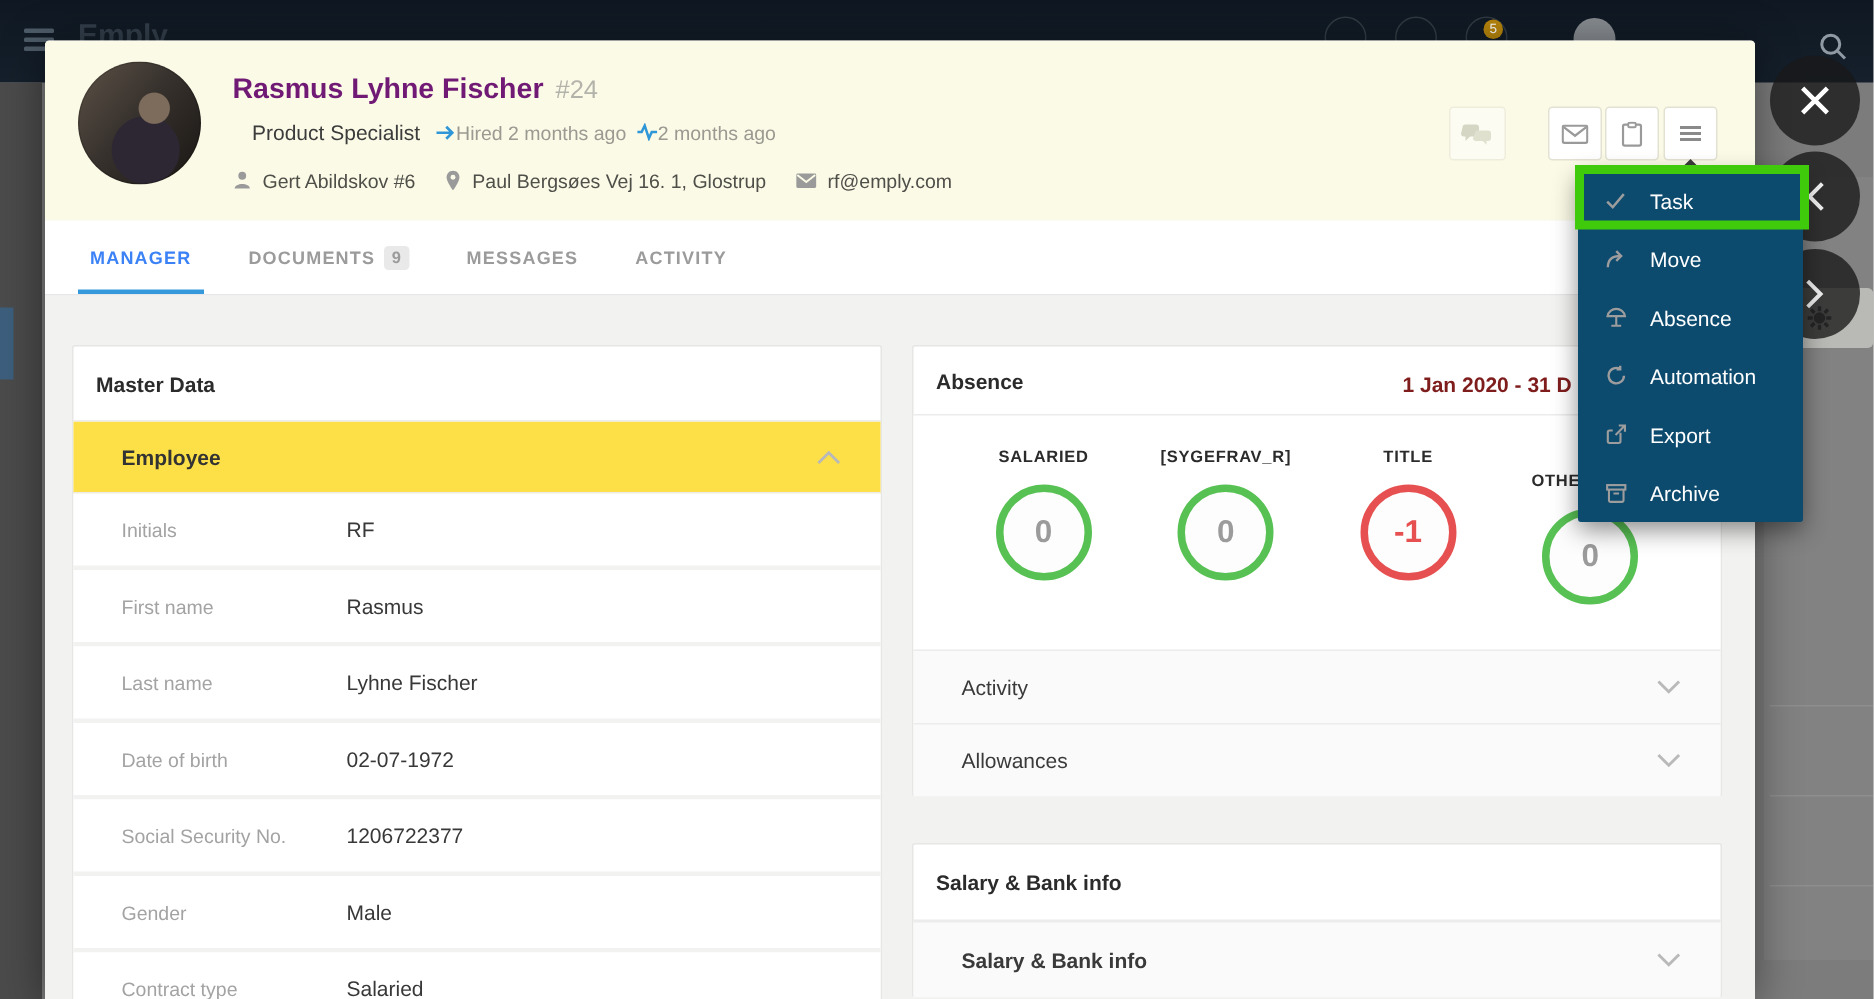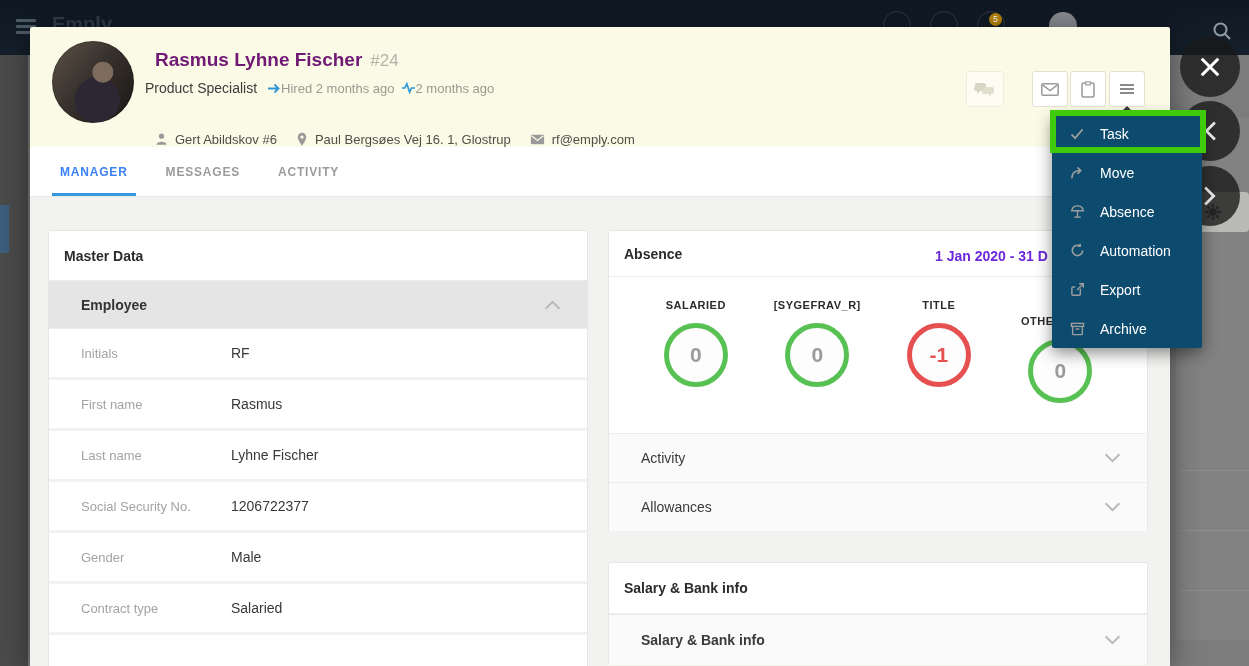--- a/index.html
+++ b/index.html
@@ -43,24 +43,24 @@
   .m-header { position:absolute; left:0; top:0; width:1140px; height:120px; background:#fbfae6; }
   .avatar { position:absolute; left:22px; top:14px; width:82px; height:82px; border-radius:50%;
             background:
               radial-gradient(circle at 62% 38%, #7d6c5b 0 14%, rgba(0,0,0,0) 15%),
               radial-gradient(circle at 55% 72%, #2c2732 0 30%, rgba(0,0,0,0) 31%),
               linear-gradient(130deg,#5d5347 0%, #38322e 45%, #191613 100%);
             box-shadow:inset 0 0 0 1px rgba(0,0,0,0.15); }
   .h-name-row { position:absolute; left:125px; top:22px; font-size:19px; }
   .h-name { font-weight:bold; color:#701a75; }
   .h-number { color:#b3b3ab; margin-left:8px; font-size:17px; }
-  .h-line2 { position:absolute; left:115px; top:52px; height:18px; display:flex; align-items:center; gap:0; }
+  .h-line2 { position:absolute; left:138px; top:52px; height:18px; display:flex; align-items:center; gap:0; }
   .h-title { font-size:14px; color:#3c3c3c; margin-right:10px; }
   .h-meta { font-size:13px; color:#9a9a92; }
-  .h-line3 { position:absolute; left:125px; top:84px; height:18px; display:flex; align-items:center; gap:7px;margin-top:19px; }
+  .h-line3 { position:absolute; left:125px; top:84px; height:18px; display:flex; align-items:center; gap:7px; }
   .h-contact { font-size:13px; color:#4f4f4a; margin-right:12px; }
   .icon { display:inline-flex; }
 
   .h-btn { position:absolute; top:44px; width:36px; height:36px; background:#fff; border:1px solid #e3e2d2;
            border-radius:3px; display:flex; align-items:center; justify-content:center; cursor:pointer; }
   .btn-chat { left:936px; width:38px; opacity:.5; }
   .btn-mail { left:1002px; }
   .btn-doc  { left:1040px; }
   .btn-menu { left:1079px; }
 
@@ -76,27 +76,27 @@
 
   
   .card { position:absolute; width:540px; background:#fff; border:1px solid #e6e6e4; border-radius:2px; }
   .card-left  { left:18px;  top:203px; height:520px; }
   .card-abs   { left:578px; top:203px; height:301px; }
   .card-sal   { left:578px; top:535px; height:103px; }
 
   .card-h { height:50px; display:flex; align-items:center; padding:0 15px;
             font-size:14px; font-weight:bold; color:#2b2b2b; border-bottom:1px solid #ececec; position:relative; }
   .group-row { height:48px; display:flex; align-items:center; justify-content:space-between; padding:0 26px 0 32px;
-               background:#e5e5e5; border-bottom:1px solid #ececec; font-size:14px; font-weight:bold; color:#333;
+               background:#fde047; border-bottom:1px solid #ececec; font-size:14px; font-weight:bold; color:#333;
                cursor:pointer; }
   .field-row { height:51px; display:flex; align-items:center; background:#fff; border-bottom:3px solid #f2f2f1; }
   .field-label { width:150px; margin-left:32px; font-size:13px; color:#a3a3a3; }
   .field-value { font-size:14px; color:#383838; }
 
-  .abs-link { position:absolute; left:326px; top:17px; font-size:14px; font-weight:bold; color:#6d28d9; cursor:pointer; }
+  .abs-link { position:absolute; left:326px; top:17px; font-size:14px; font-weight:bold; color:#7f1d1d; cursor:pointer; }
   .stats { height:156px; background:#fff; display:flex; padding:0 26px; }
   .stat { width:122px; display:flex; flex-direction:column; align-items:center; padding-top:22px; }
   .stat-label { font-size:11px; font-weight:bold; letter-spacing:0.5px; color:#2b2b2b; white-space:nowrap; }
   .stat-othe .stat-label { position:relative; left:-23px;margin-top:16px; }
   .stat-circle { margin-top:12px; width:64px; height:64px; border-radius:50%; background:#fdfdfd;
                  display:flex; align-items:center; justify-content:center; font-size:21px; font-weight:bold; }
   .stat.green .stat-circle { border:5px solid #58c154; color:#9b9b9b; }
   .stat.red   .stat-circle { border:5px solid #e65050; color:#e65050; }
 
   .coll-row { height:49px; display:flex; align-items:center; justify-content:space-between;
@@ -256,20 +256,24 @@
           </g>
         </svg>
     </div>
   </div>
 
   <div class="m-tabs">
     <div class="tab active">
         <span>MANAGER</span>
       </div>
     <div class="tab">
+        <span>DOCUMENTS</span>
+        <span class="tab-badge">9</span>
+      </div>
+    <div class="tab">
         <span>MESSAGES</span>
       </div>
     <div class="tab">
         <span>ACTIVITY</span>
       </div>
   </div>
 
   <div class="card card-left">
     <div class="card-h">Master Data</div>
     <div class="group-row">
@@ -284,20 +288,24 @@
         <span class="field-label">Initials</span>
         <span class="field-value">RF</span>
       </div>
     <div class="field-row">
         <span class="field-label">First name</span>
         <span class="field-value">Rasmus</span>
       </div>
     <div class="field-row">
         <span class="field-label">Last name</span>
         <span class="field-value">Lyhne Fischer</span>
+      </div>
+    <div class="field-row">
+        <span class="field-label">Date of birth</span>
+        <span class="field-value">02-07-1972</span>
       </div>
     <div class="field-row">
         <span class="field-label">Social Security No.</span>
         <span class="field-value">1206722377</span>
       </div>
     <div class="field-row">
         <span class="field-label">Gender</span>
         <span class="field-value">Male</span>
       </div>
     <div class="field-row">

